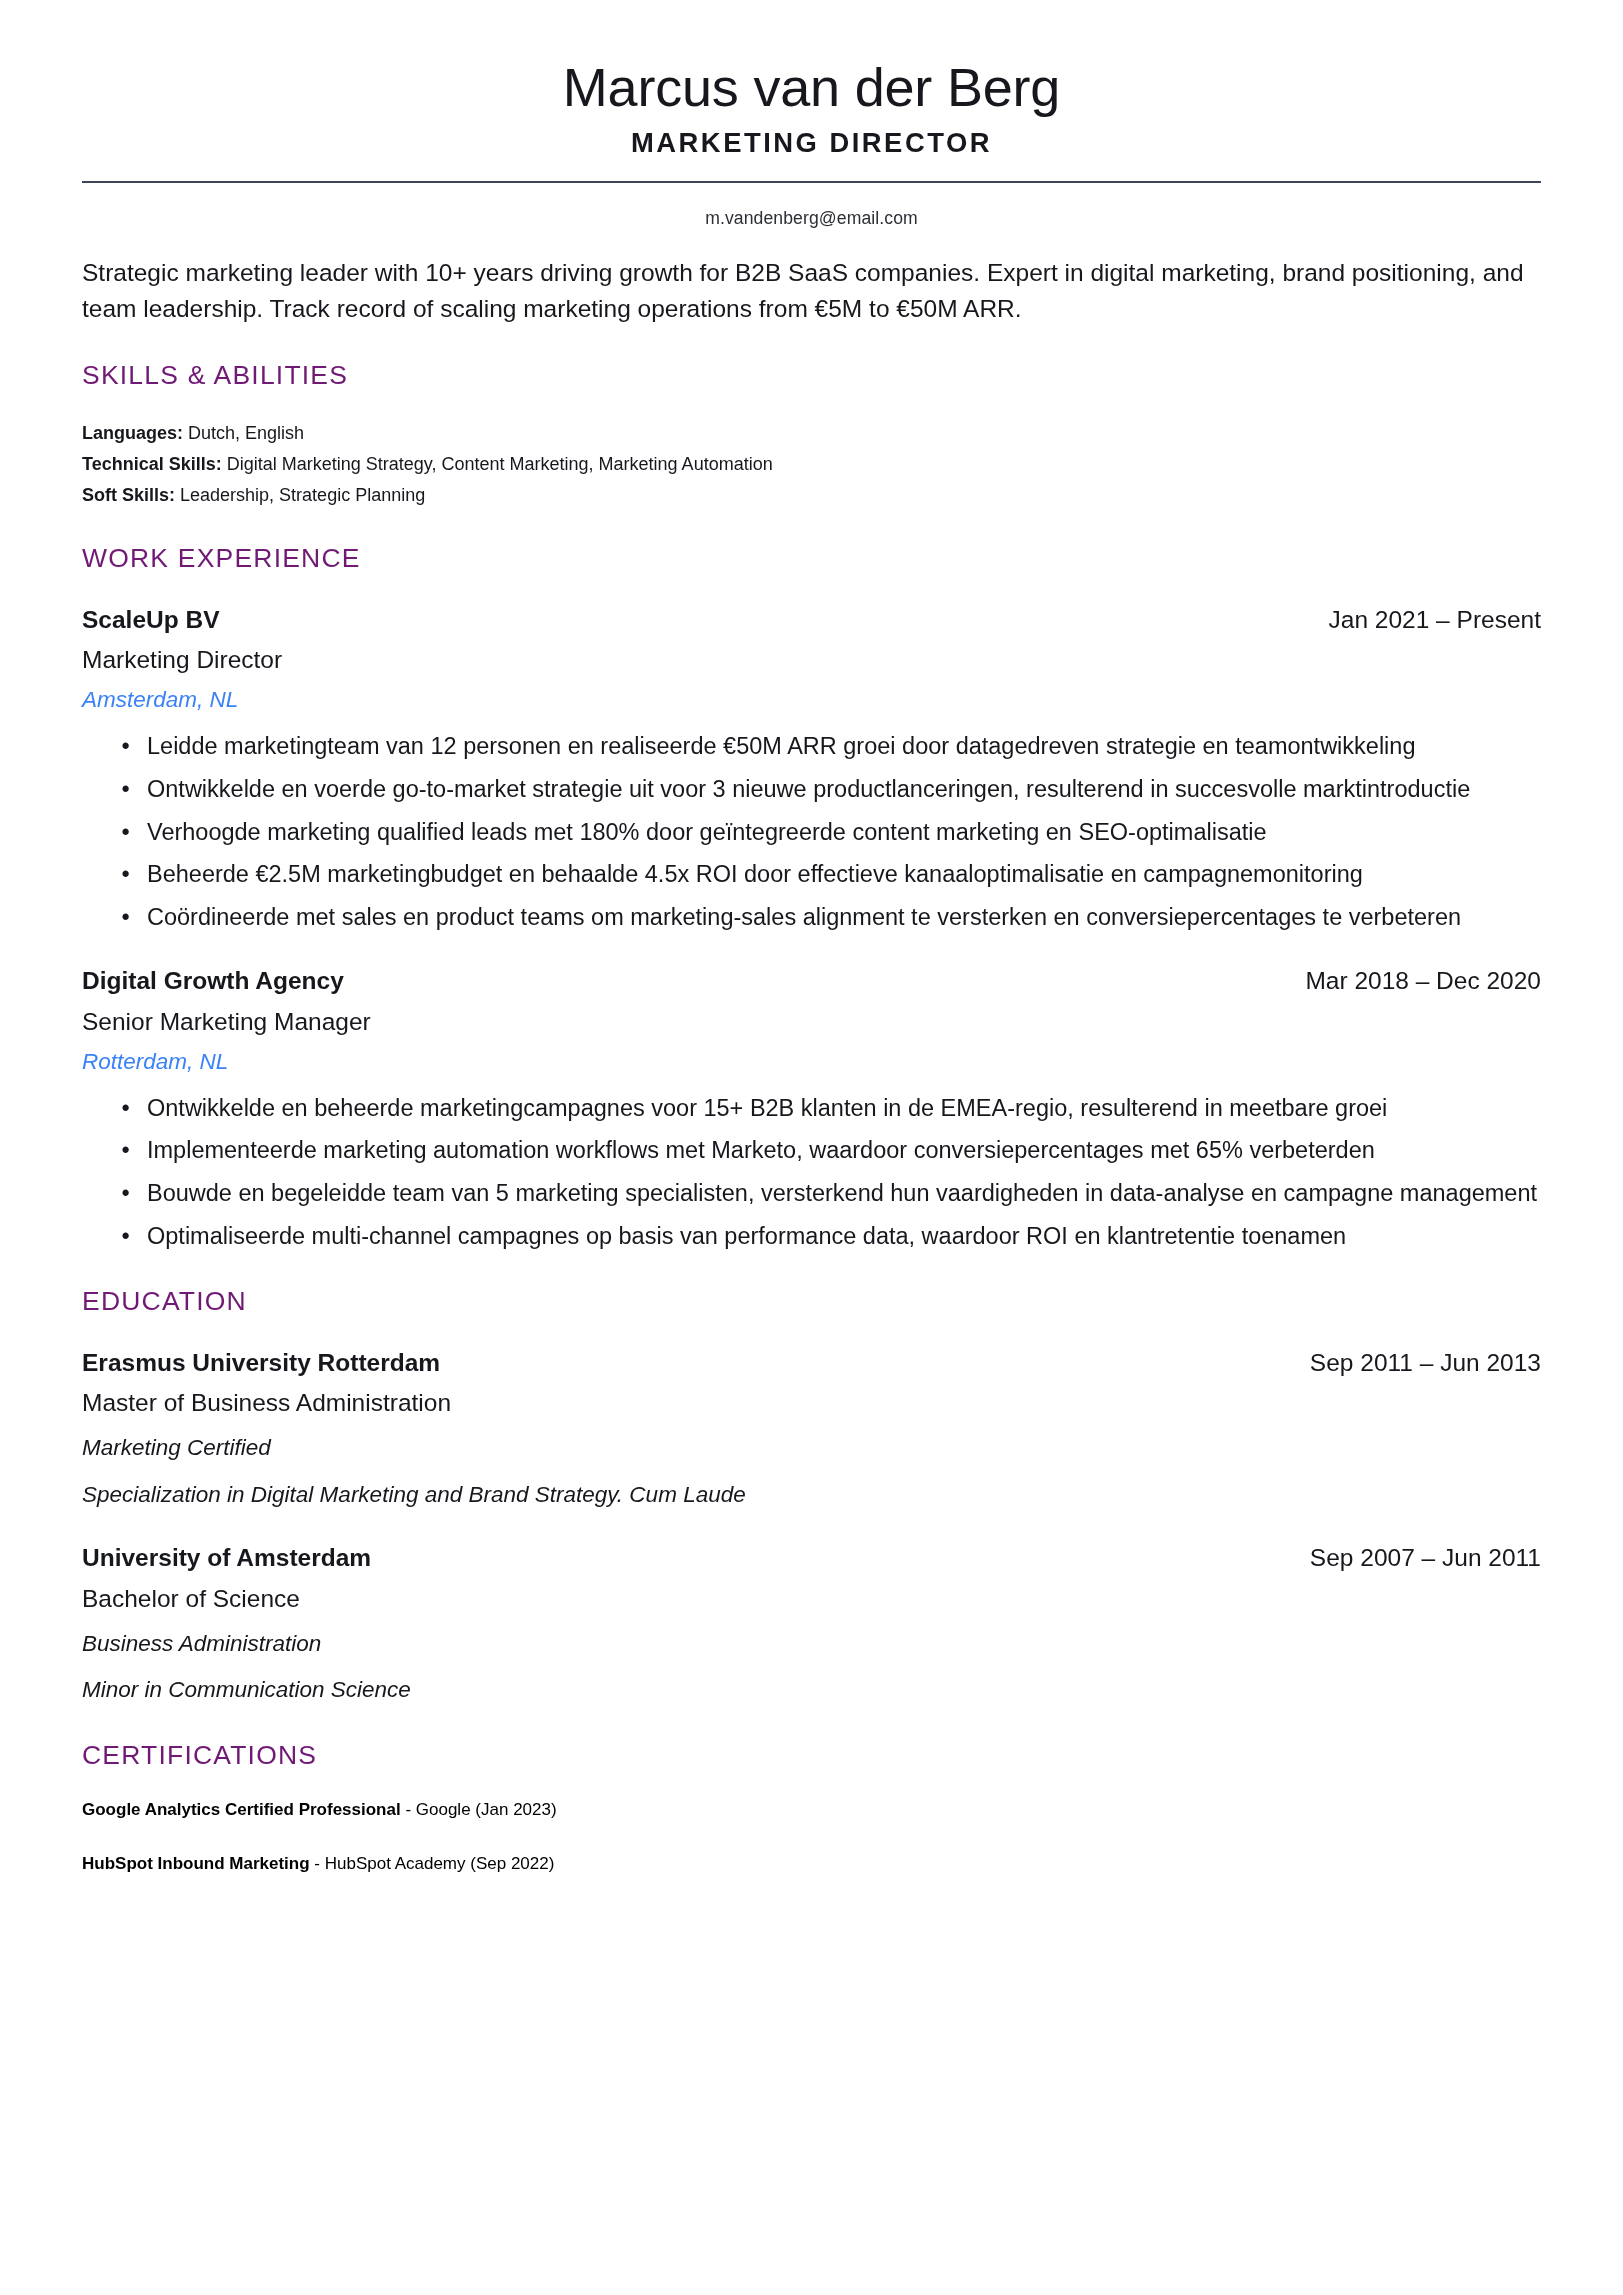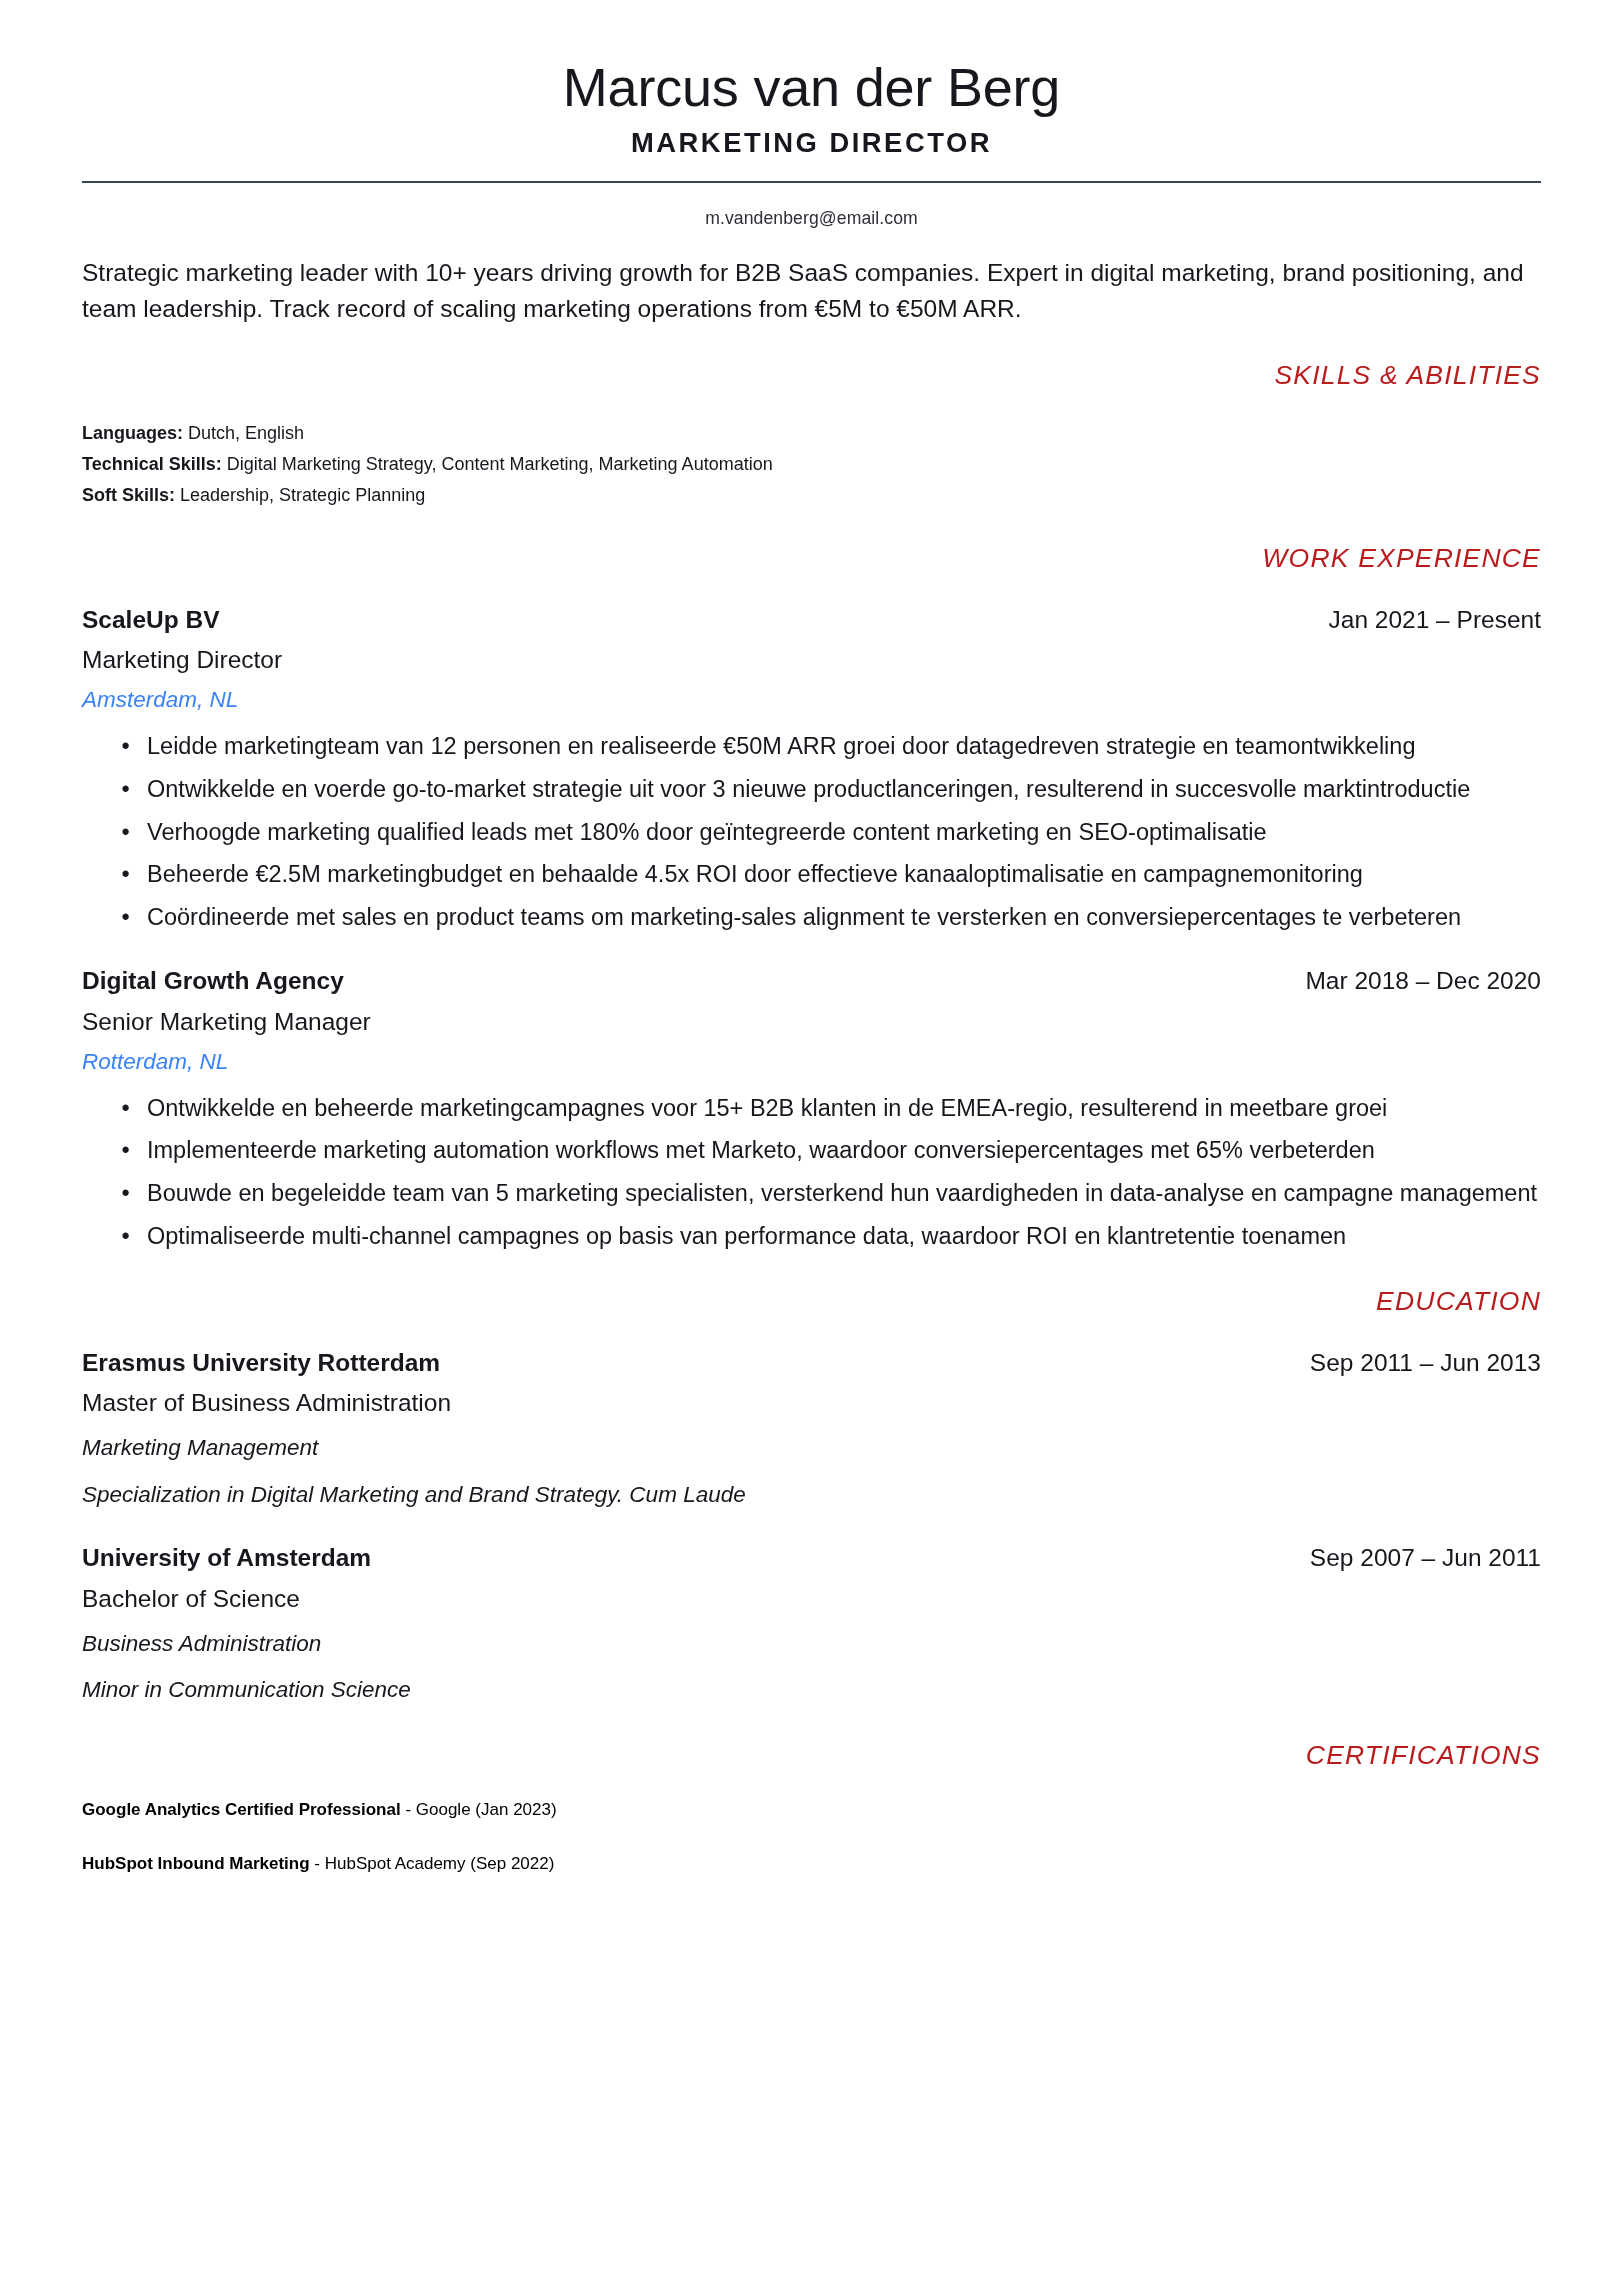--- a/index.html
+++ b/index.html
@@ -61,28 +61,27 @@
   .summary {
     font-size: 24.5px;
     line-height: 1.48;
     margin: 0 0 33px 0;
     color: #16181d;
     text-align: left;
   }
 
   
   .section-heading {
-    text-align: right;
+    text-align: left;
     font-size: 26.5px;
     font-weight: 400;
     letter-spacing: 1.2px;
     text-transform: uppercase;
     margin: 0 0 27.4px 0;
-    color: #b91c1c;
-    font-style: italic;
+    color: #701a75;
   }
   .section {
     margin: 0 0 33px 0;
   }
 
   
   .skill-row {
     font-size: 18px;
     line-height: 1.62;
     margin: 0 0 2px 0;
@@ -250,21 +249,21 @@
 
   <div class="section">
     <div class="section-heading">EDUCATION</div>
 
     <div class="entry">
       <div class="entry-top">
         <div class="entry-org">Erasmus University Rotterdam</div>
         <div class="entry-dates">Sep 2011 – Jun 2013</div>
       </div>
       <div class="entry-role">Master of Business Administration</div>
-      <div class="entry-field">Marketing Management</div>
+      <div class="entry-field">Marketing Certified</div>
       <div class="entry-note">Specialization in Digital Marketing and Brand Strategy. Cum Laude</div>
     </div>
 
     <div class="entry">
       <div class="entry-top">
         <div class="entry-org">University of Amsterdam</div>
         <div class="entry-dates">Sep 2007 – Jun 2011</div>
       </div>
       <div class="entry-role">Bachelor of Science</div>
       <div class="entry-field">Business Administration</div>

